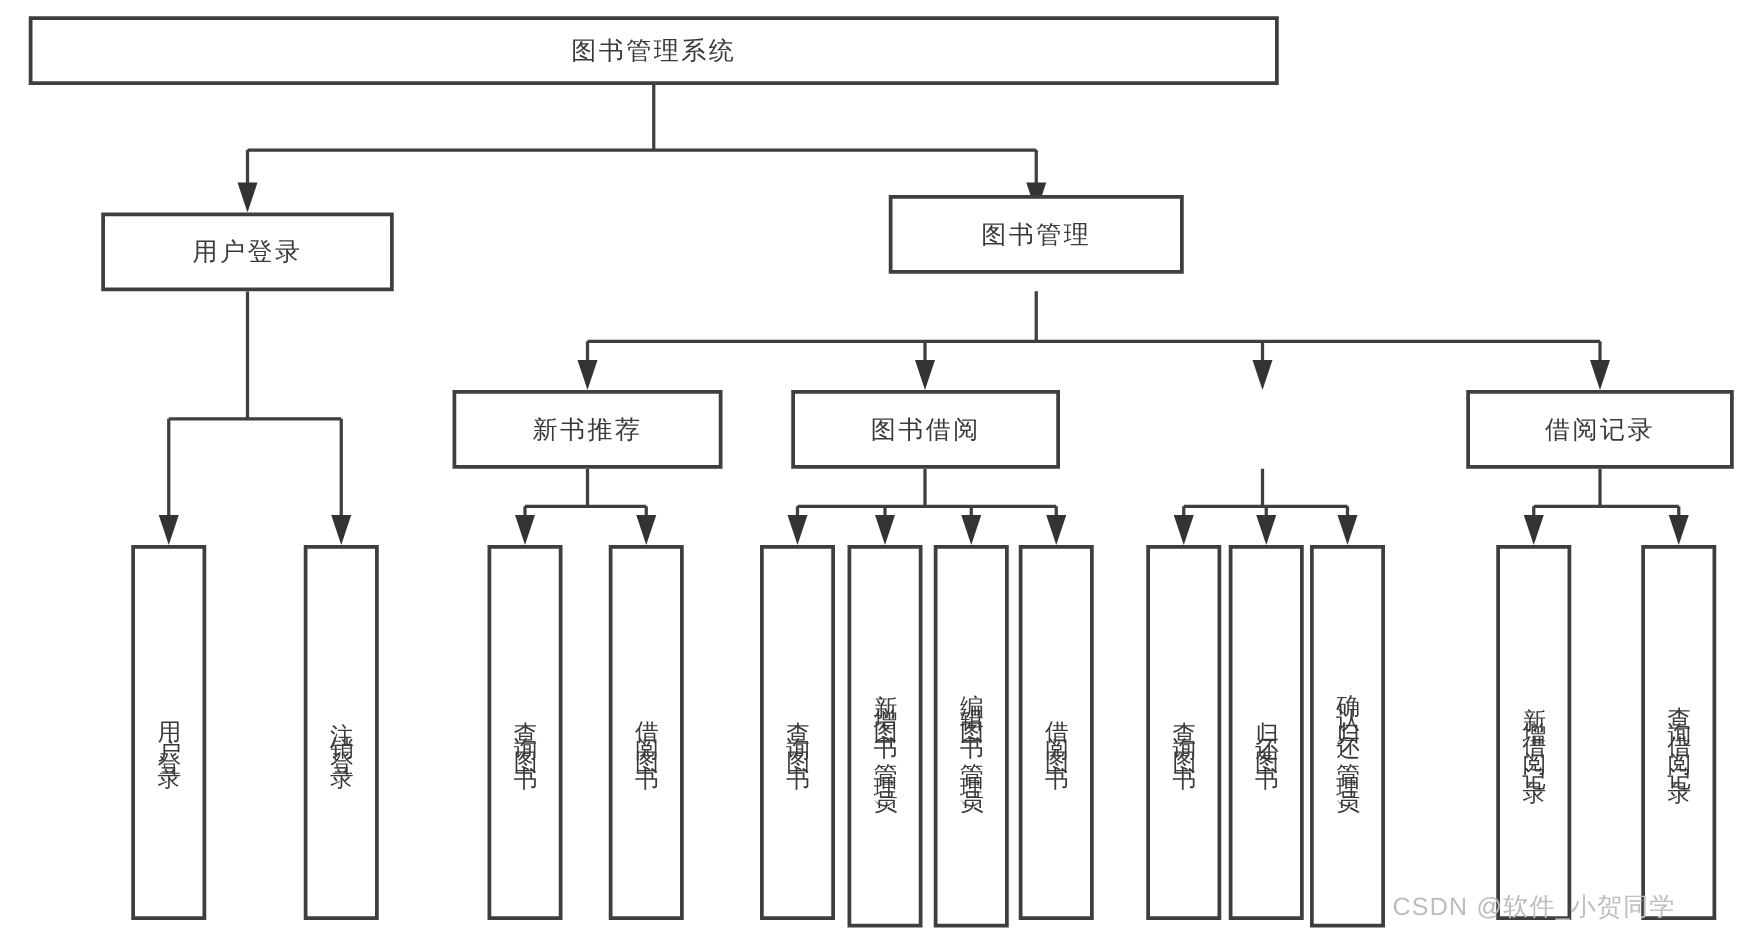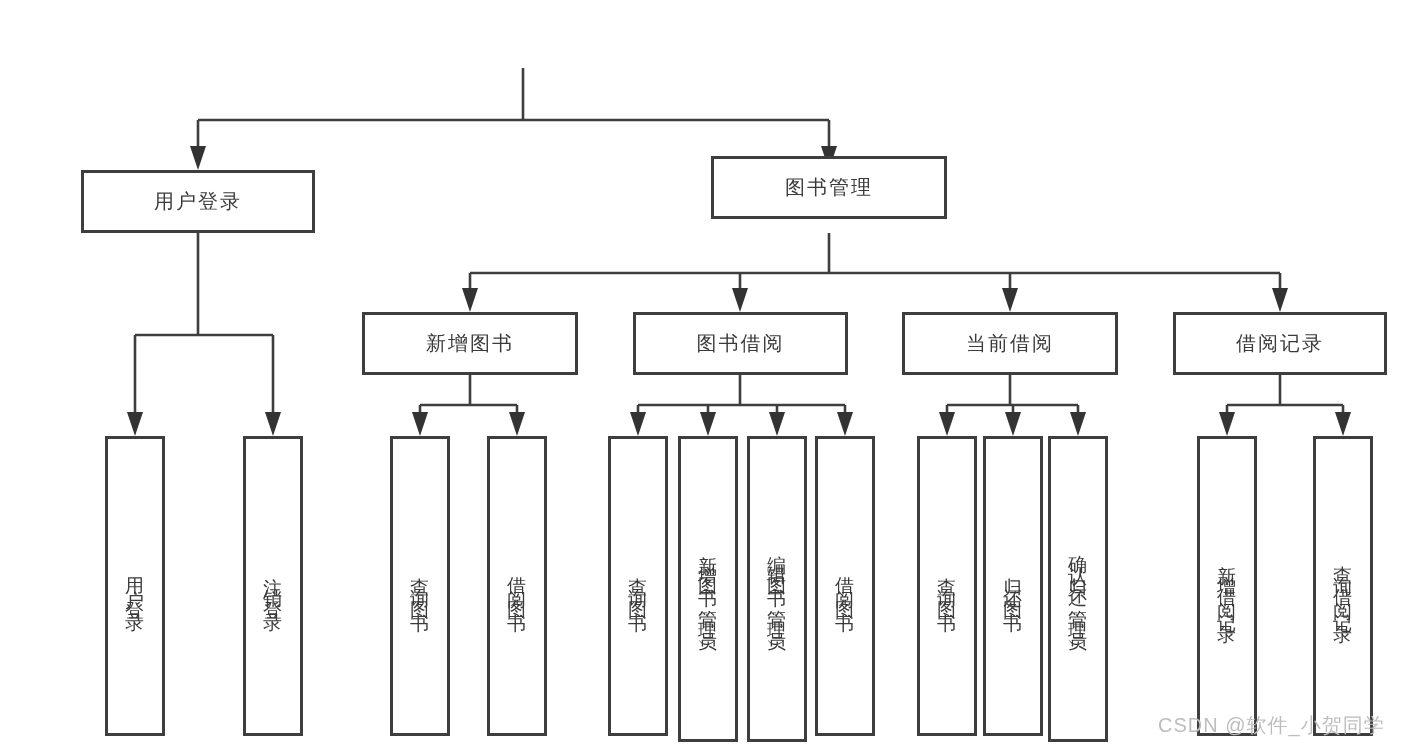--- a/index.html
+++ b/index.html
@@ -80,21 +80,21 @@
   .l7  { left: 747px; }
   .l8  { left: 815px; }
   .l9  { left: 917px; }
   .l10 { left: 983px; }
   .l11 { left: 1048px; }
   .l12 { left: 1197px; }
   .l13 { left: 1313px; }
 
   .watermark {
     position: absolute;
-    left: 1158px;
+    left: 1114px;
     top: 712px;
     font-size: 20px;
     color: #bdbdbd;
     letter-spacing: 1px;
     z-index: 2;
     white-space: nowrap;
   }
 </style>
 </head>
 <body>
@@ -160,37 +160,37 @@
       <polygon points="769,412 785,412 777,436"></polygon>
       <polygon points="837,412 853,412 845,436"></polygon>
       <polygon points="939,412 955,412 947,436"></polygon>
       <polygon points="1005,412 1021,412 1013,436"></polygon>
       <polygon points="1070,412 1086,412 1078,436"></polygon>
       <polygon points="1219,412 1235,412 1227,436"></polygon>
       <polygon points="1335,412 1351,412 1343,436"></polygon>
     </g>
   </svg>
 
+  <div class="node root hbox">
+    <span>图书管理系统</span>
+  </div>
 
   <div class="node lvl2a hbox">
     <span>用户登录</span>
   </div>
   <div class="node lvl2b hbox">
     <span>图书管理</span>
   </div>
 
   <div class="node lvl3a hbox">
-    <span>新增图书</span>
+    <span>新书推荐</span>
   </div>
   <div class="node lvl3b hbox">
     <span>图书借阅</span>
   </div>
-  <div class="node lvl3c hbox">
-    <span>当前借阅</span>
-  </div>
   <div class="node lvl3d hbox">
     <span>借阅记录</span>
   </div>
 
   <div class="leaf l1">
     <span>用户登录</span>
   </div>
   <div class="leaf l2">
     <span>注销登录</span>
   </div>

